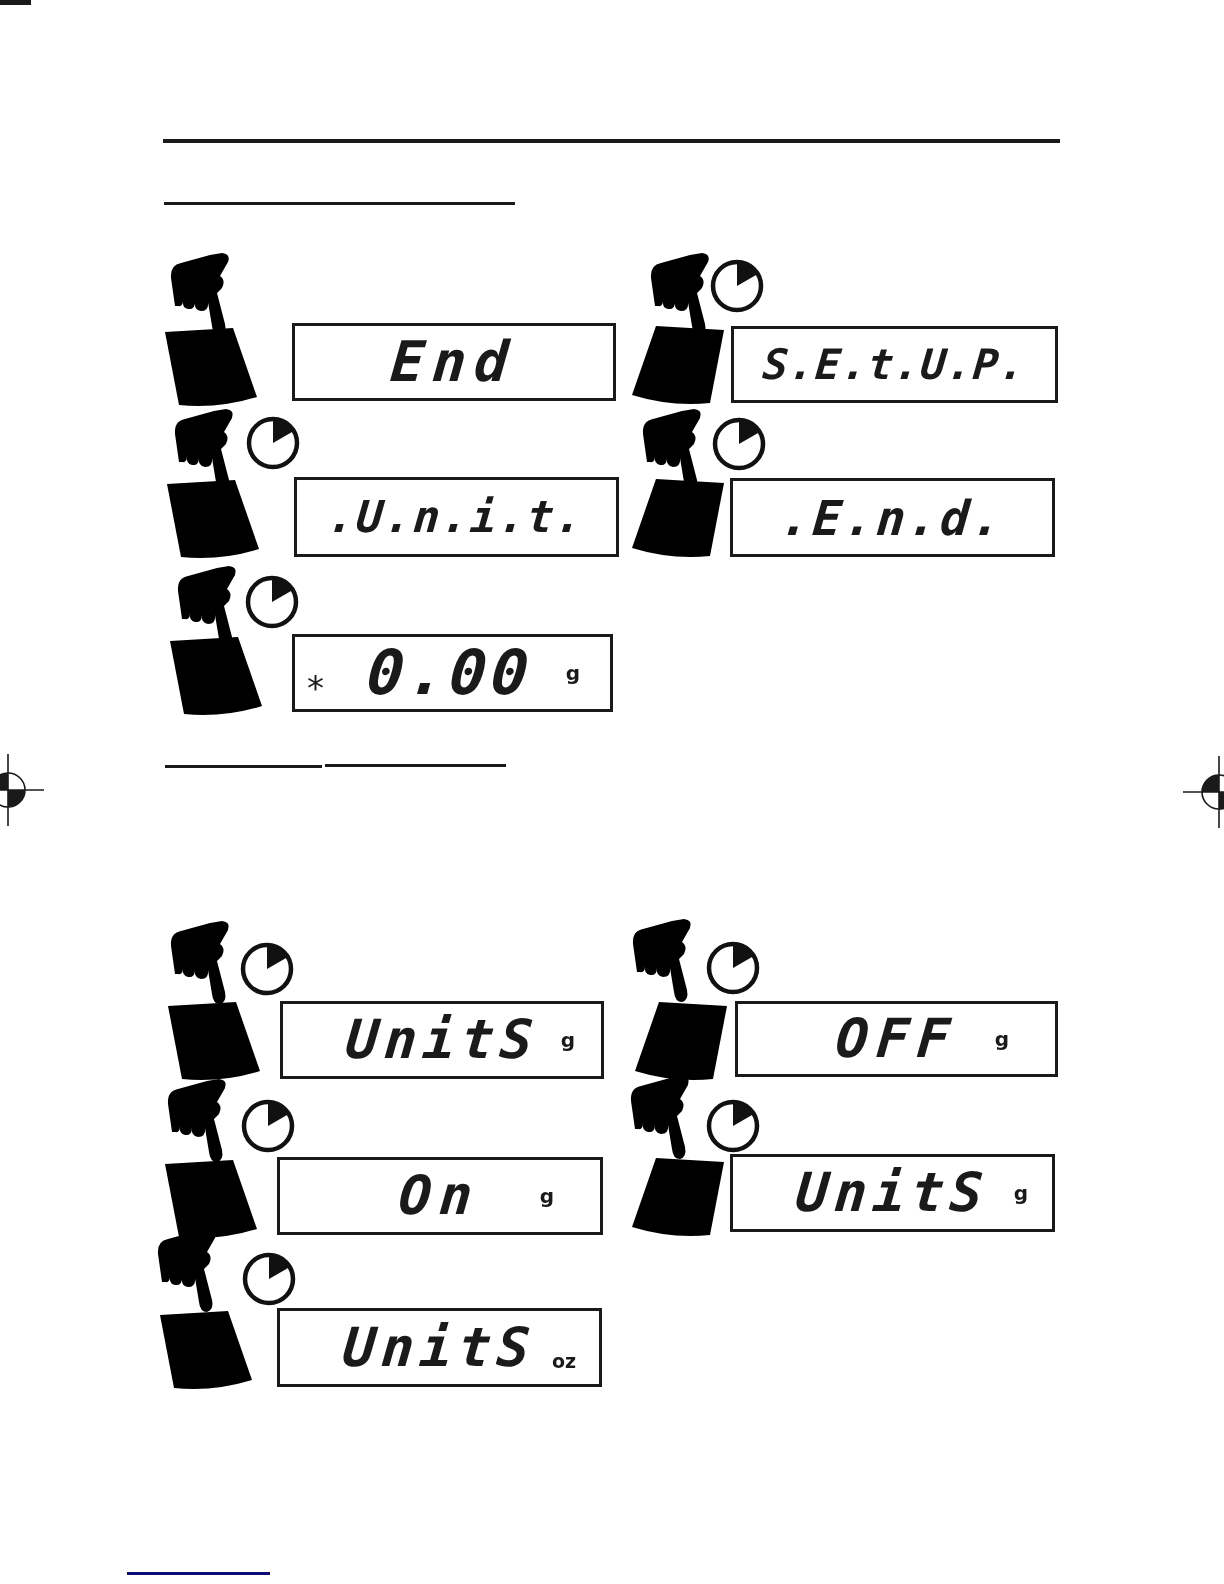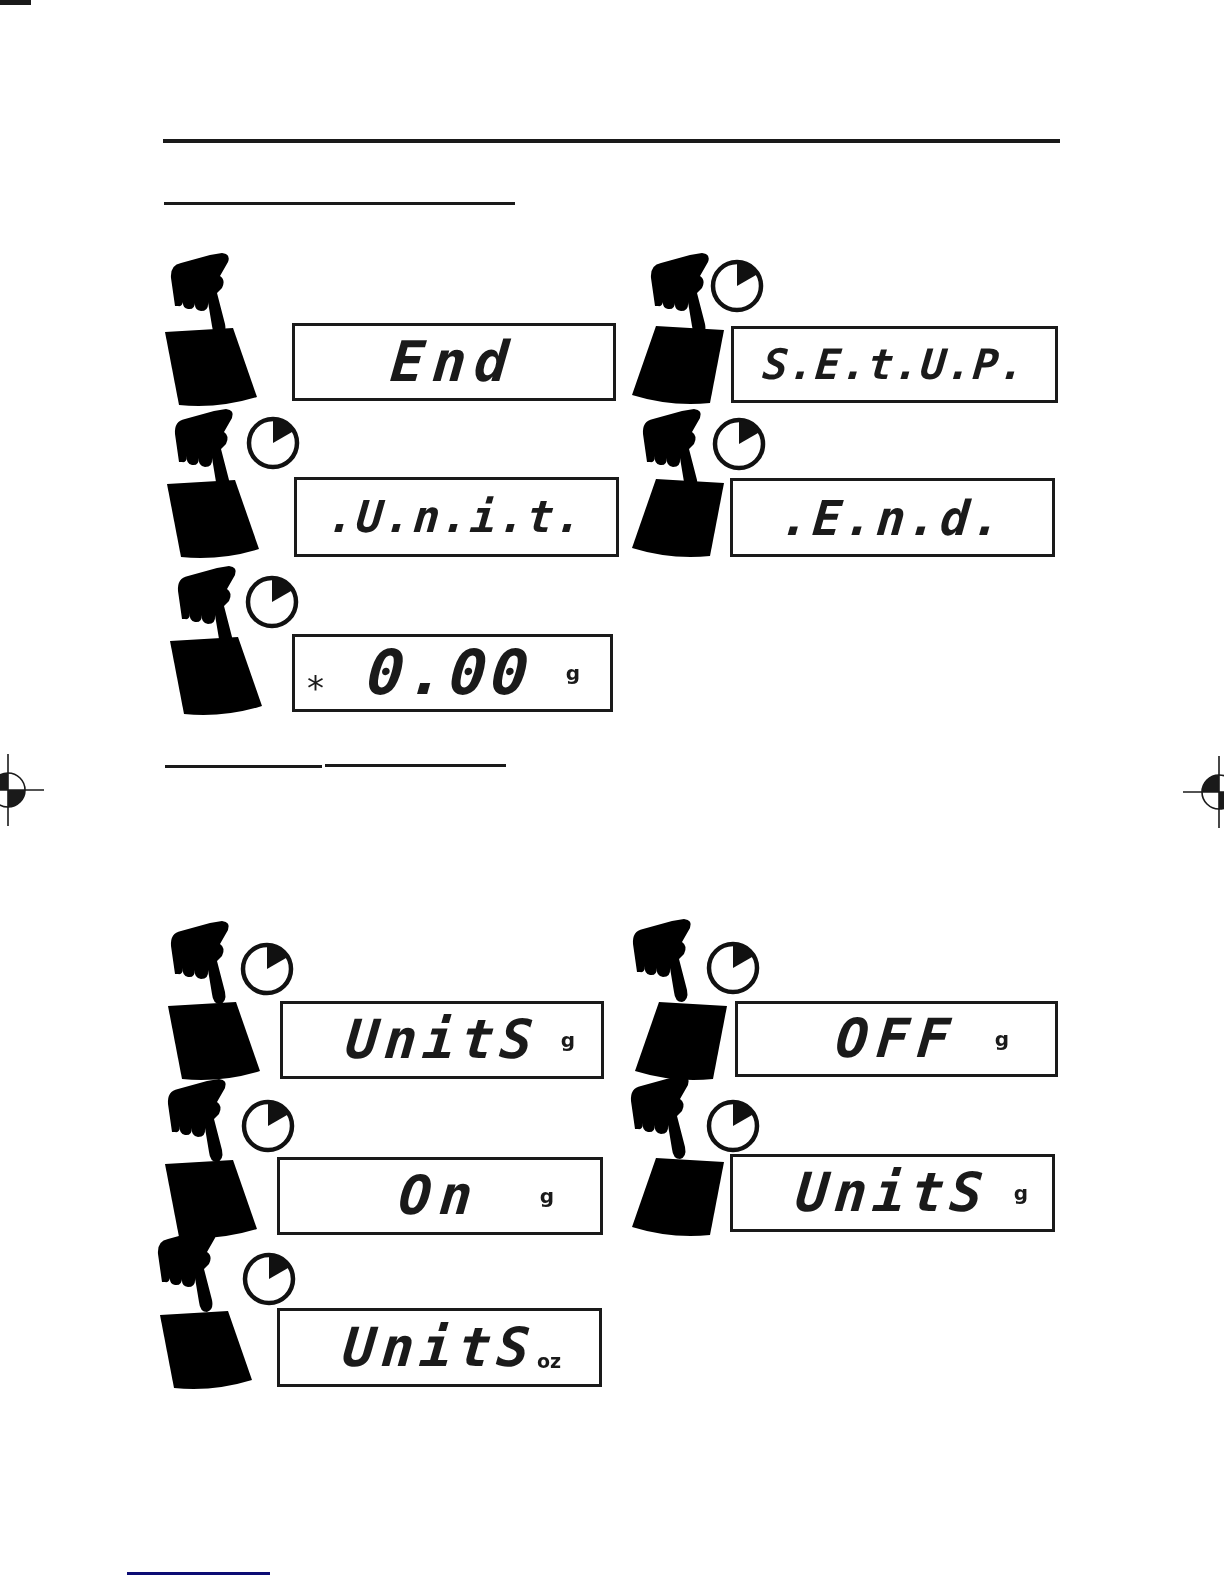--- a/index.html
+++ b/index.html
@@ -205,16 +205,16 @@
       <use href="#hand-path"></use>
     </svg>
   <svg class="abs" style="left:241px;top:1251px;" width="56" height="56" viewBox="0 0 56 56">
       <use href="#clock-g"></use>
     </svg>
   <svg class="abs key-svg" style="left:158px;top:1308px;" width="96" height="84" viewBox="0 0 96 84">
       <use href="#key-path"></use>
     </svg>
   <div class="lcd" style="left:277px;top:1308px;width:325px;height:79px;">
     <span class="lcd-text t-big">UnitS</span>
-    <span class="unit-label unit-low" style="right:38px;">oz</span>
+    <span class="unit-label unit-low" style="right:23px;">oz</span>
   </div>
 
 </div>
 
 </body></html>

